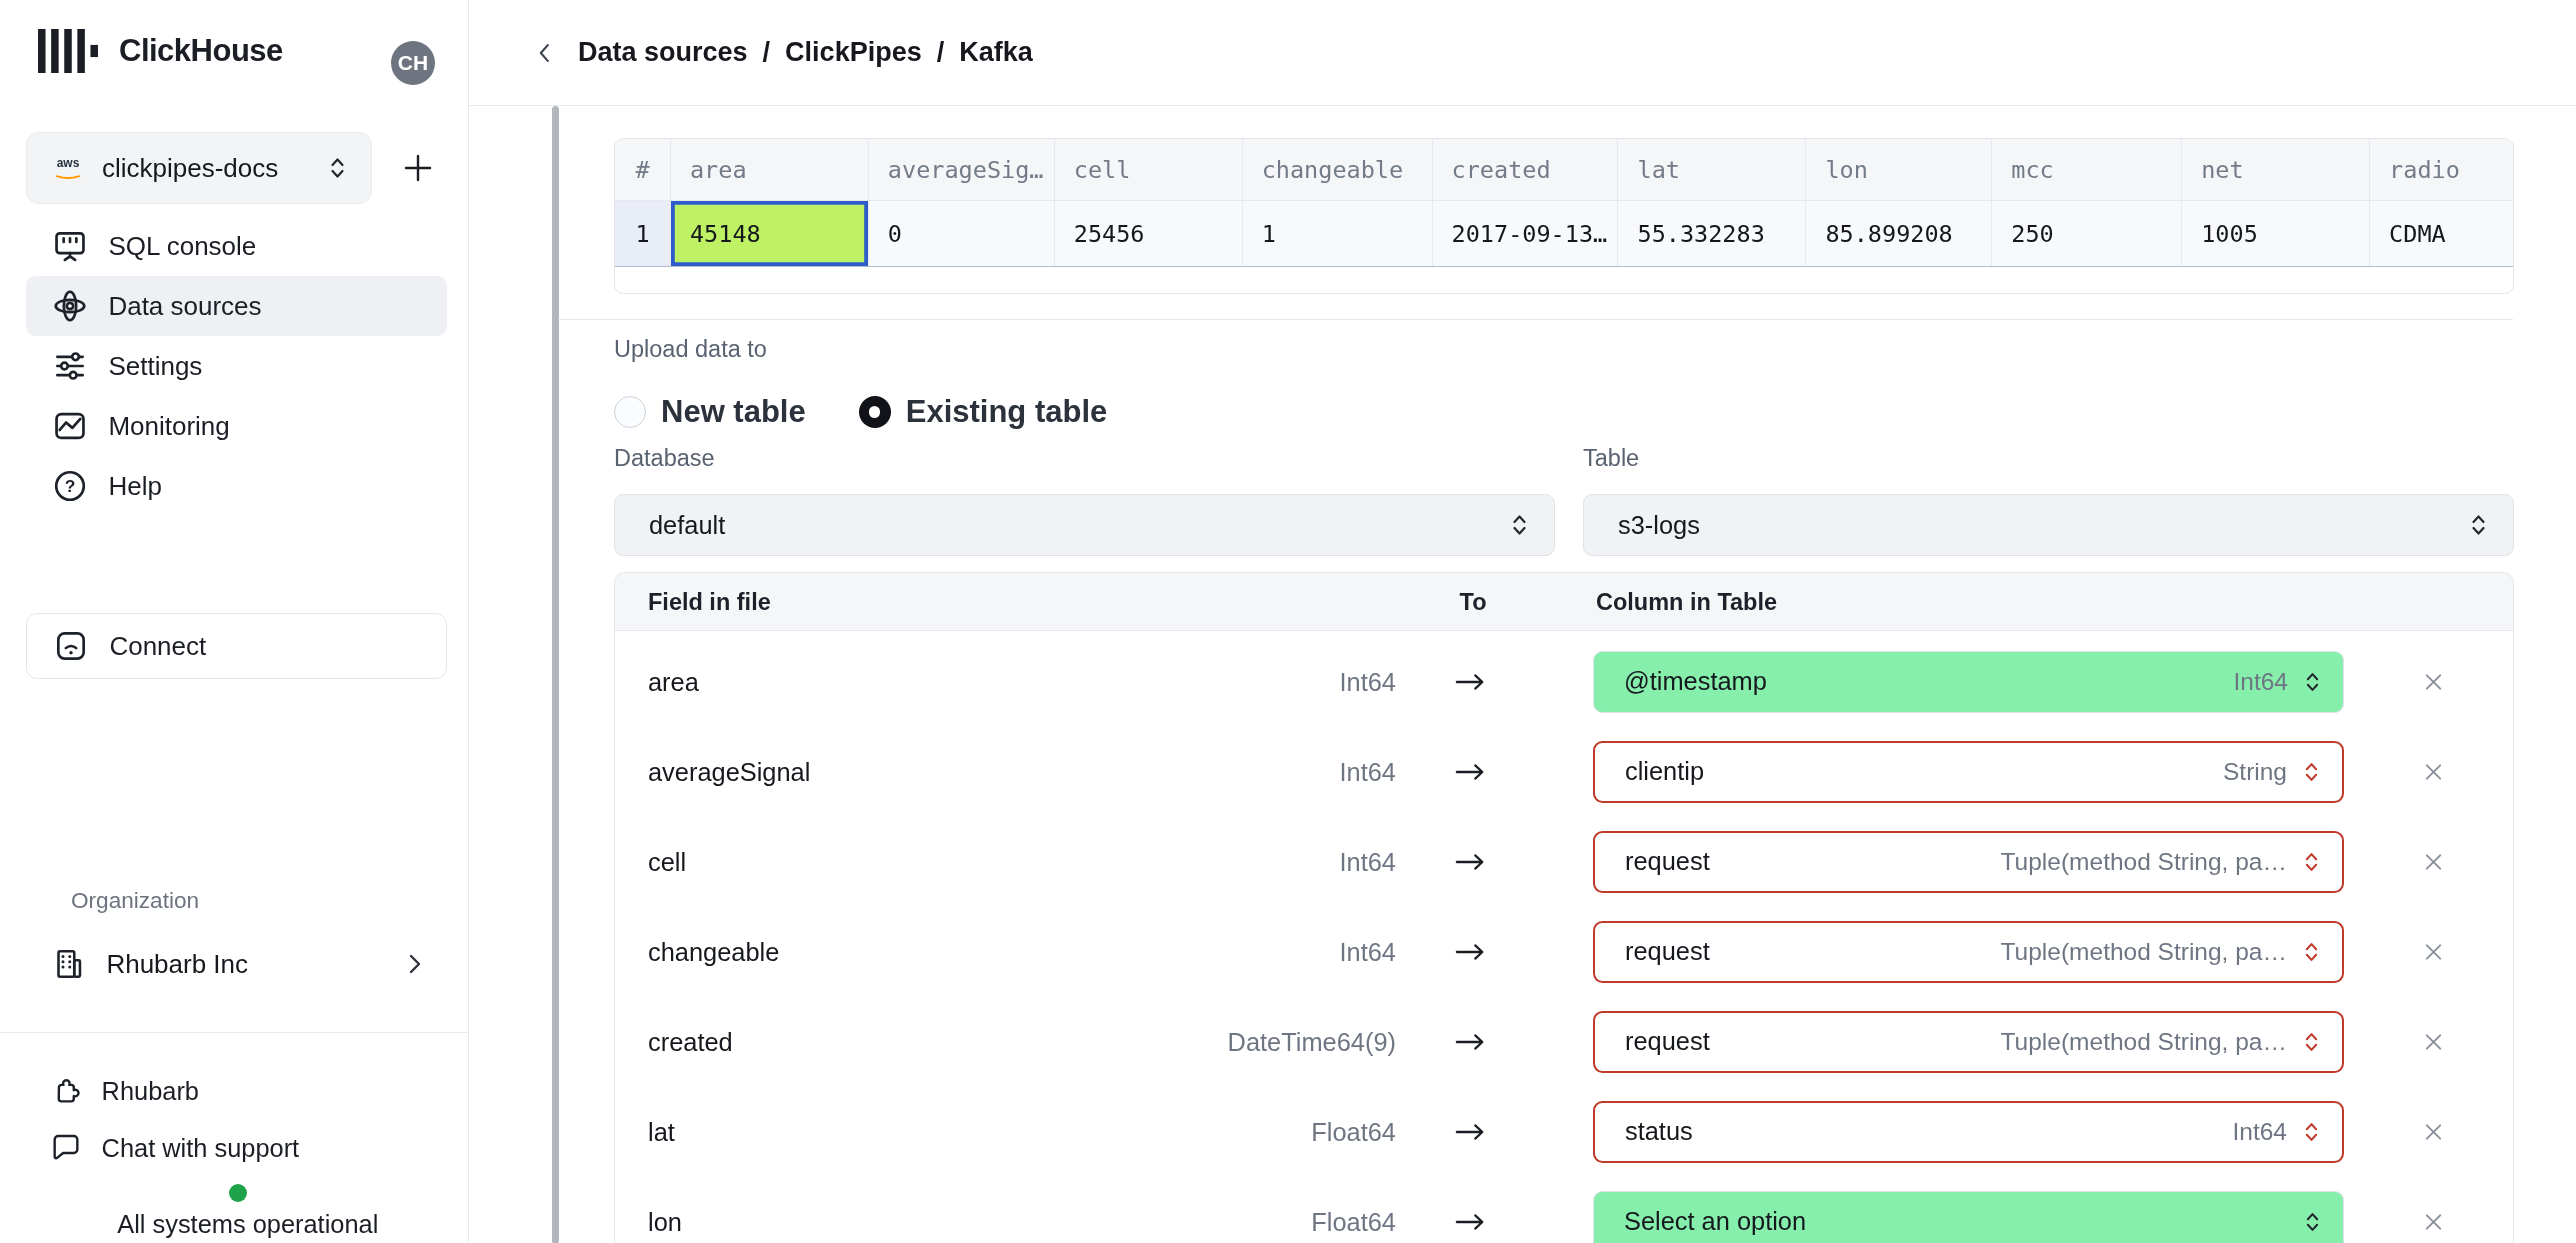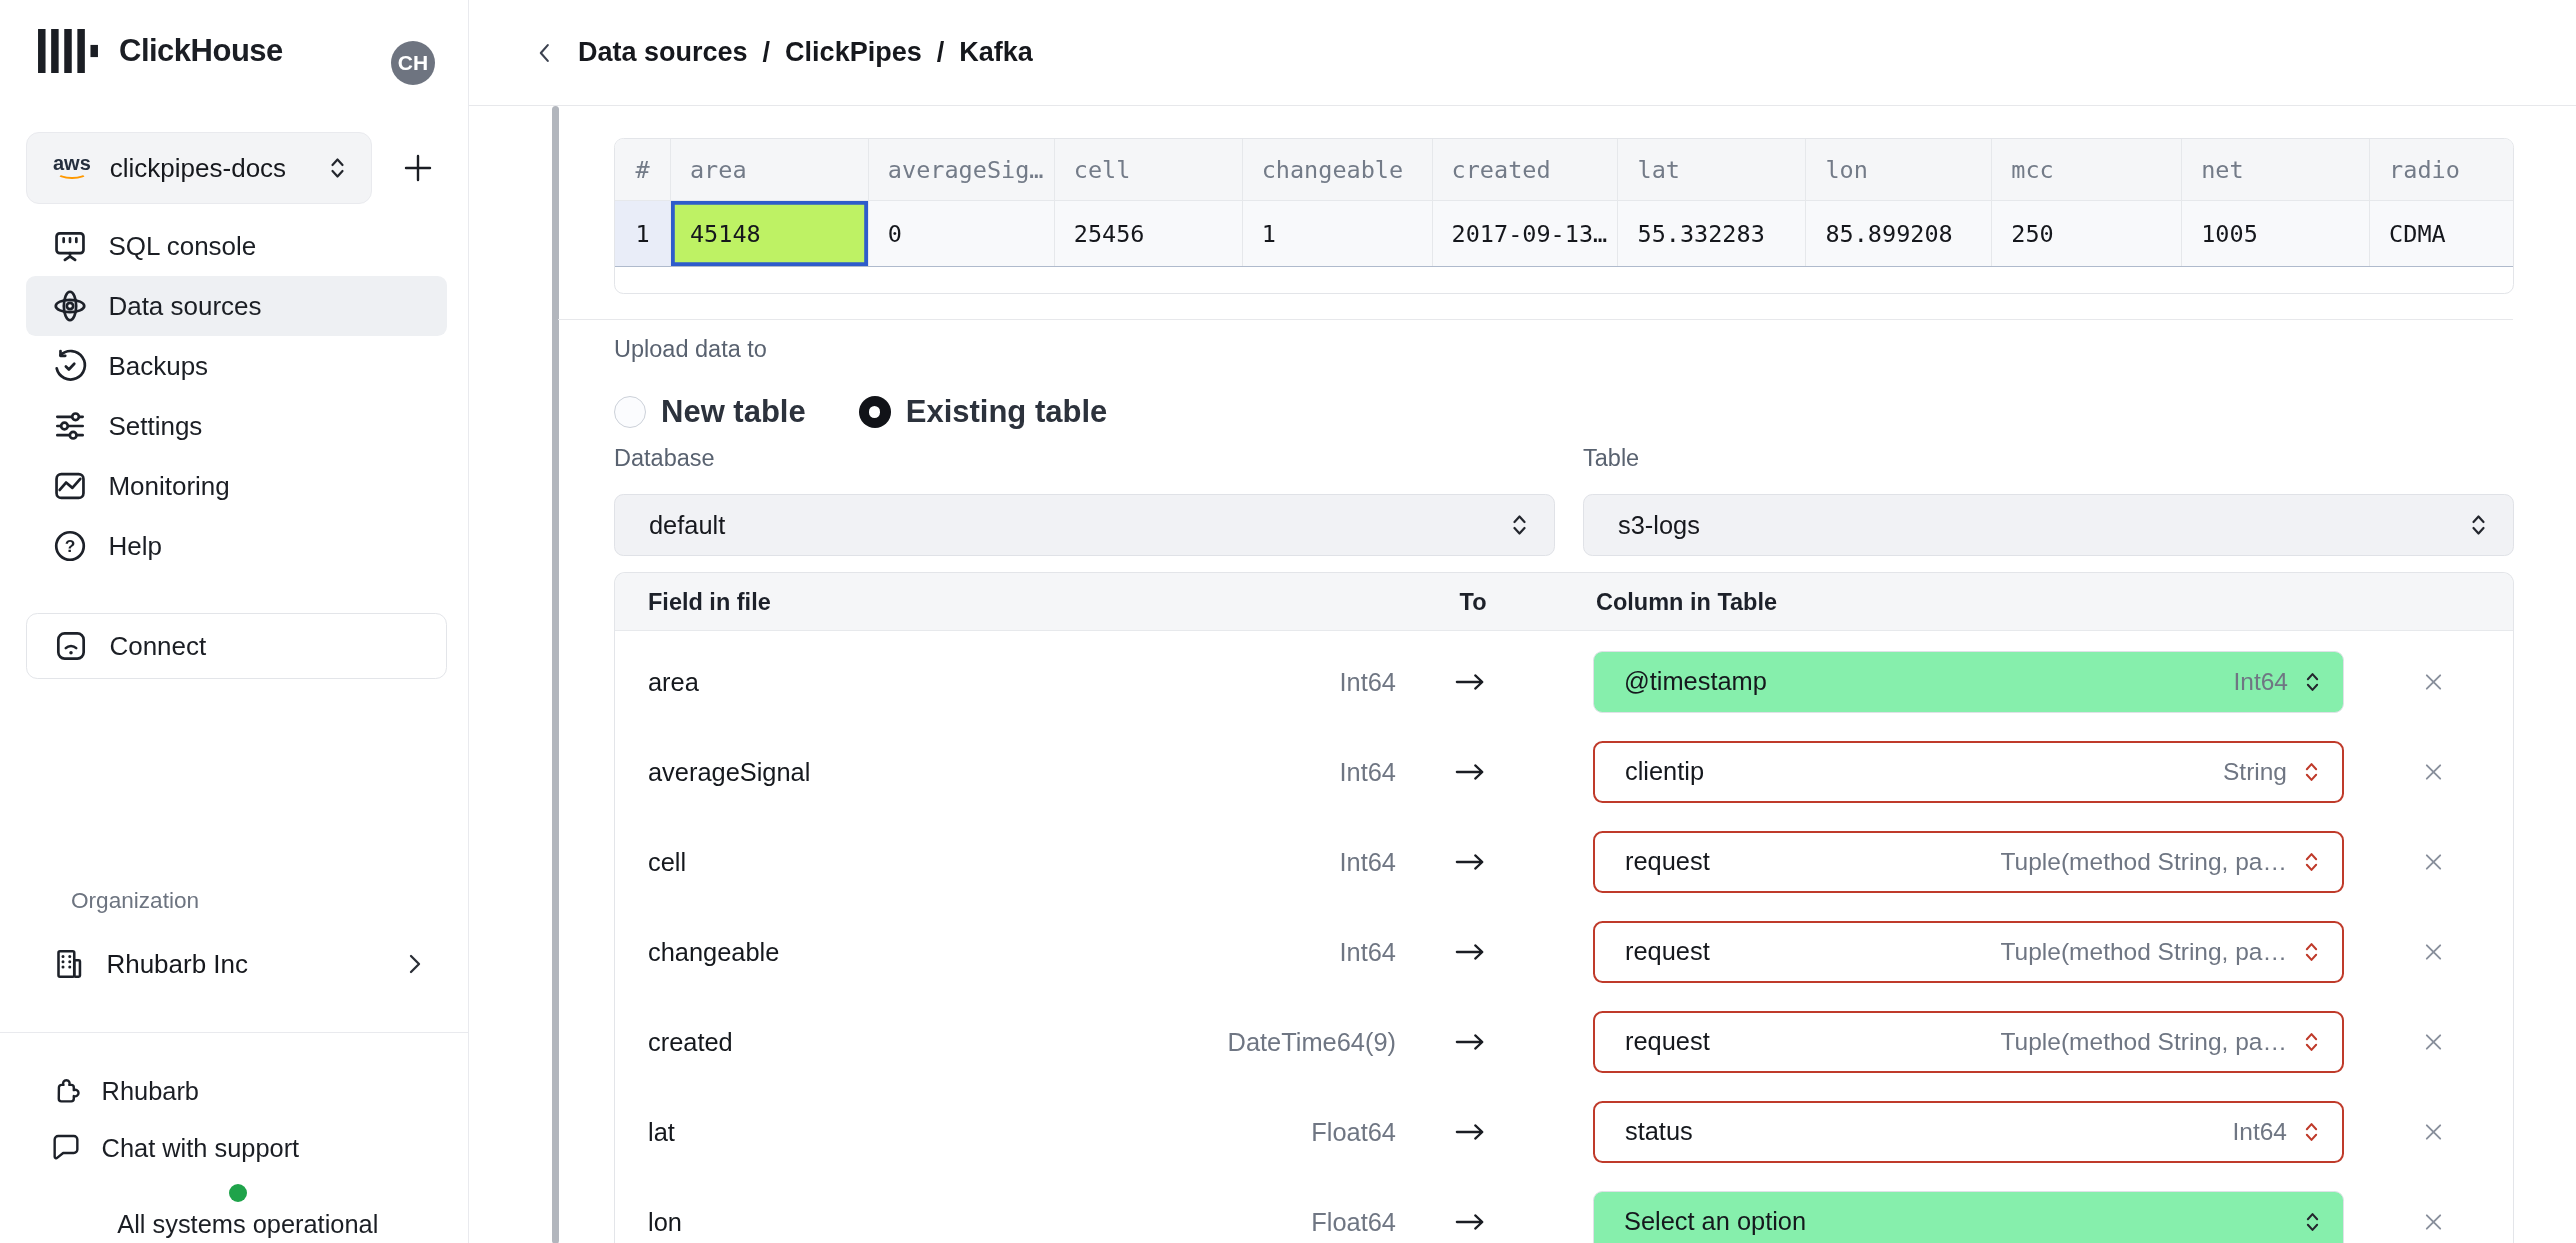--- a/index.html
+++ b/index.html
@@ -12,21 +12,21 @@
   svg { display:block; }
 
   
   .sidebar { position:absolute; left:0; top:0; bottom:0; width:469px; background:#fff; border-right:0.9px solid #e9eaee; z-index:10; }
   .logo-row { position:absolute; left:38px; top:29px; display:flex; align-items:center; }
   .brand-name { font-size:31px; font-weight:600; color:#1b1e24; margin-left:21px; letter-spacing:-0.5px; }
   .avatar { position:absolute; left:391px; top:41px; width:44px; height:44px; border-radius:50%; background:#6e7480; color:#fff; font-size:21px; font-weight:700; display:flex; align-items:center; justify-content:center; }
 
   .service-pill { position:absolute; left:26px; top:132px; width:346px; height:72px; background:#f3f4f6; border:0.9px solid #e9eaee; border-radius:13px; display:flex; align-items:center; padding:0 22.6px 0 26px; }
   .aws-mark { display:flex; flex-direction:column; align-items:center; margin-right:19px; }
-  .aws-word { font-size:20px; font-weight:700; color:#252f3e; line-height:13px; }
+  .aws-word { font-size:12px; font-weight:700; color:#252f3e; line-height:13px; }
   .aws-smile { width:30px; height:12.2px; border:2.8px solid transparent; border-bottom-color:#ff9900; border-radius:50%; margin-top:-3.8px; }
   .service-name { font-size:26px; font-weight:500; color:#16181d; flex:1; }
   .plus-btn { position:absolute; left:397px; top:147px; width:41px; height:41px; display:flex; align-items:center; justify-content:center; }
 
   .nav { position:absolute; left:26px; top:216px; width:421px; }
   .nav-item { height:60px; display:flex; align-items:center; padding-left:25.4px; border-radius:9.4px; }
   .nav-item.active { background:#eef0f3; }
   .nav-icon { width:38px; height:38px; margin-right:19px; flex:0 0 auto; }
   .nav-label { font-size:26px; font-weight:500; color:#1b1e24; }
 
@@ -148,28 +148,20 @@
       </svg>
       <span class="nav-label">SQL console</span>
     </div>
     <div class="nav-item active">
       <svg class="nav-icon" viewBox="0 0 24 24">
         <ellipse cx="12" cy="12" rx="9" ry="3.9" fill="none" stroke="#1d2129" stroke-width="1.7"></ellipse>
         <ellipse cx="12" cy="12" rx="3.9" ry="9" fill="none" stroke="#1d2129" stroke-width="1.7"></ellipse>
         <circle cx="12" cy="12" r="2" fill="#fff" stroke="#1d2129" stroke-width="1.7"></circle>
       </svg>
       <span class="nav-label">Data sources</span>
-    </div>
-    <div class="nav-item">
-      <svg class="nav-icon" viewBox="0 0 24 24">
-        <path d="M6 5.2 A9 9 0 1 1 3.6 13.5" fill="none" stroke="#1d2129" stroke-width="1.7" stroke-linecap="round"></path>
-        <path d="M6 2.6 v3 h3" fill="none" stroke="#1d2129" stroke-width="1.7" stroke-linecap="round" stroke-linejoin="round"></path>
-        <path d="M9.4 12.3 l1.9 1.9 3.4-3.6" fill="none" stroke="#1d2129" stroke-width="1.7" stroke-linecap="round" stroke-linejoin="round"></path>
-      </svg>
-      <span class="nav-label">Backups</span>
     </div>
     <div class="nav-item">
       <svg class="nav-icon" viewBox="0 0 24 24">
         <path d="M4 6.2 h16 M4 12 h16 M4 17.8 h16" stroke="#1d2129" stroke-width="1.7" stroke-linecap="round"></path>
         <circle cx="15.5" cy="6.2" r="2.1" fill="#fff" stroke="#1d2129" stroke-width="1.7"></circle>
         <circle cx="8.5" cy="12" r="2.1" fill="#fff" stroke="#1d2129" stroke-width="1.7"></circle>
         <circle cx="14" cy="17.8" r="2.1" fill="#fff" stroke="#1d2129" stroke-width="1.7"></circle>
       </svg>
       <span class="nav-label">Settings</span>
     </div>

